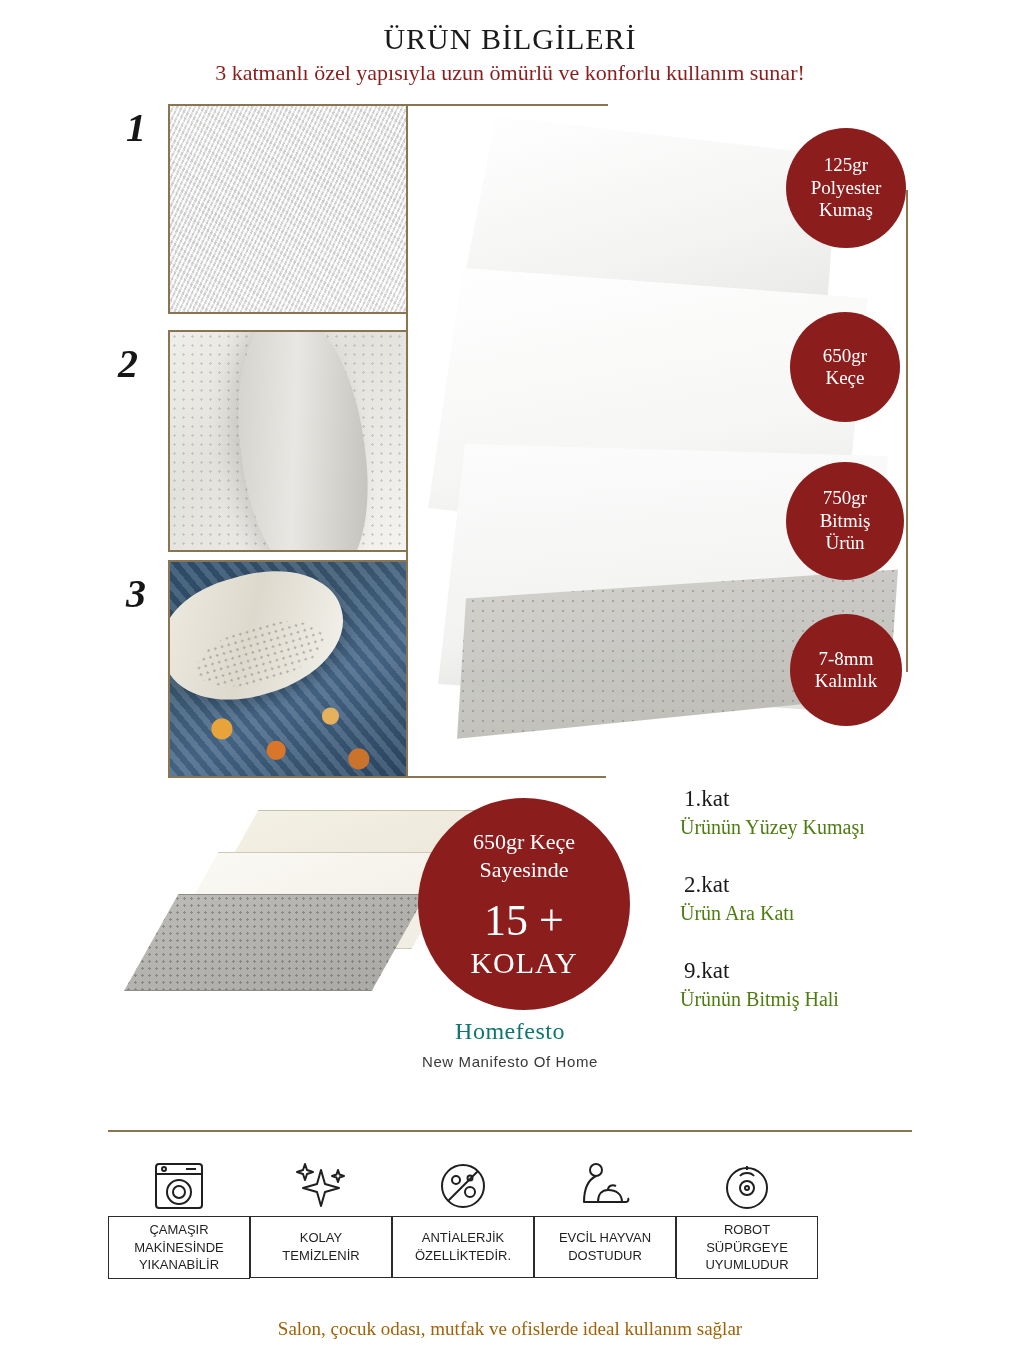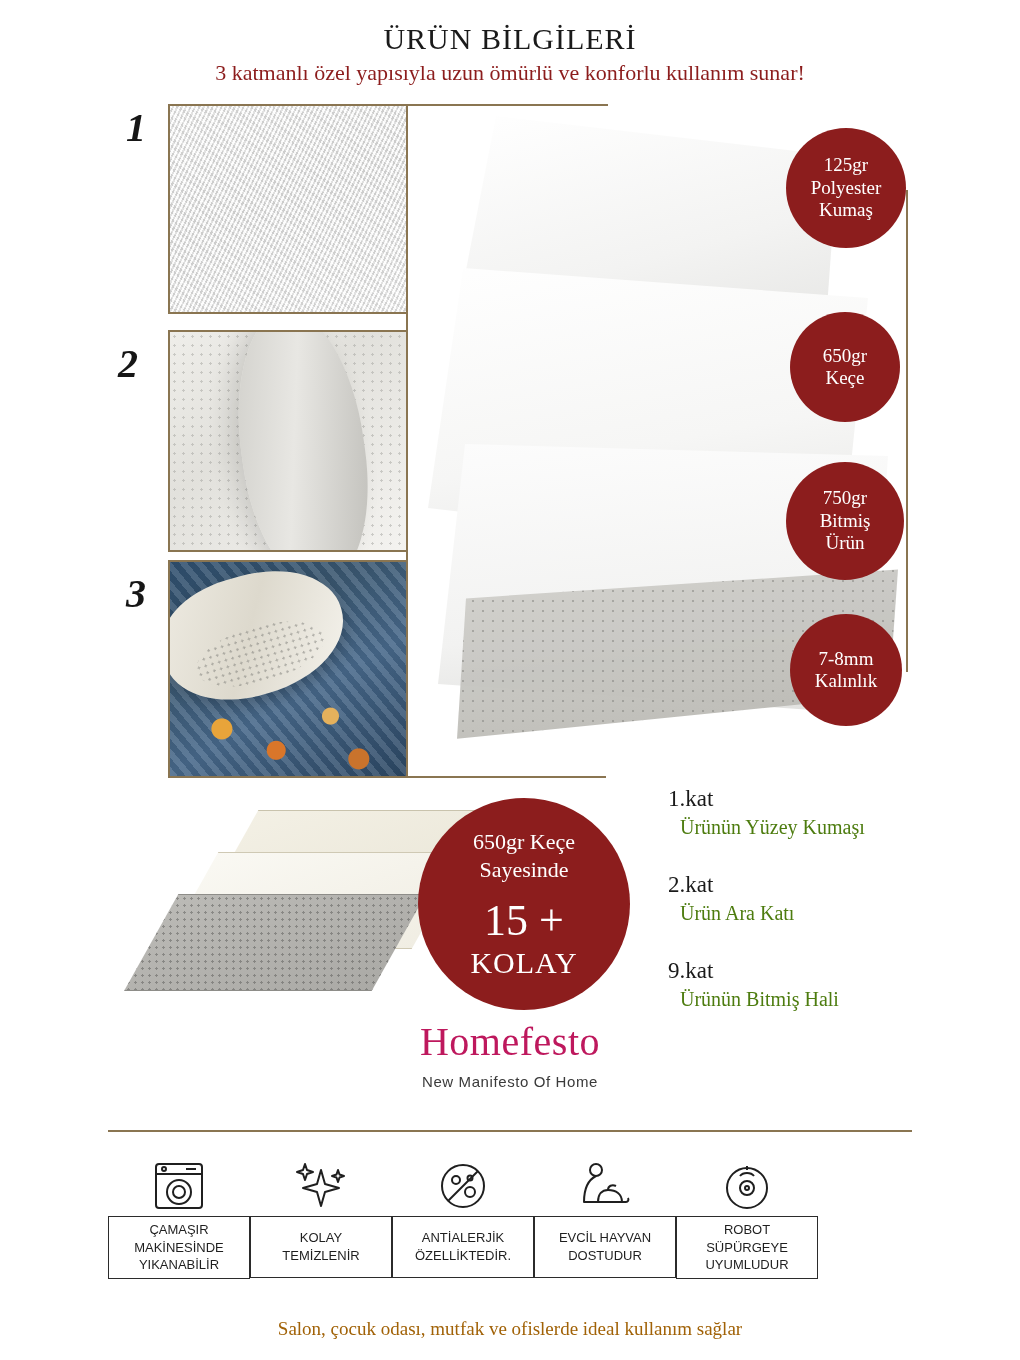--- a/index.html
+++ b/index.html
@@ -232,38 +232,39 @@
       linear-gradient(160deg, #bdbcb8 0%, #a9a8a4 100%);
     clip-path: polygon(18% 0%, 100% 0%, 82% 100%, 0% 100%);
     border: 1px solid #8e8d89;
   }
 
   
   .kat { position: absolute; }
   .kat-h {
     font-size: 23px;
     color: #1a1a1a;
+    margin-left: 16px;
   }
   .kat-d {
     font-size: 20px;
     color: #4d7c0f;
     margin-left: 12px;
     margin-top: 4px;
   }
 
   
   .brand {
     position: absolute;
     left: 0; top: 1018px;
     width: 1020px;
     text-align: center;
   }
   .brand-name {
-    font-size: 40px;
-    color: #be185d;
+    font-size: 24px;
+    color: #0f766e;
     letter-spacing: .5px;
   }
   .brand-tag {
     margin-top: 8px;
     font-size: 15px;
     color: #3a3a3a;
     font-family: "Liberation Sans", sans-serif;
     letter-spacing: .6px;
   }
 

